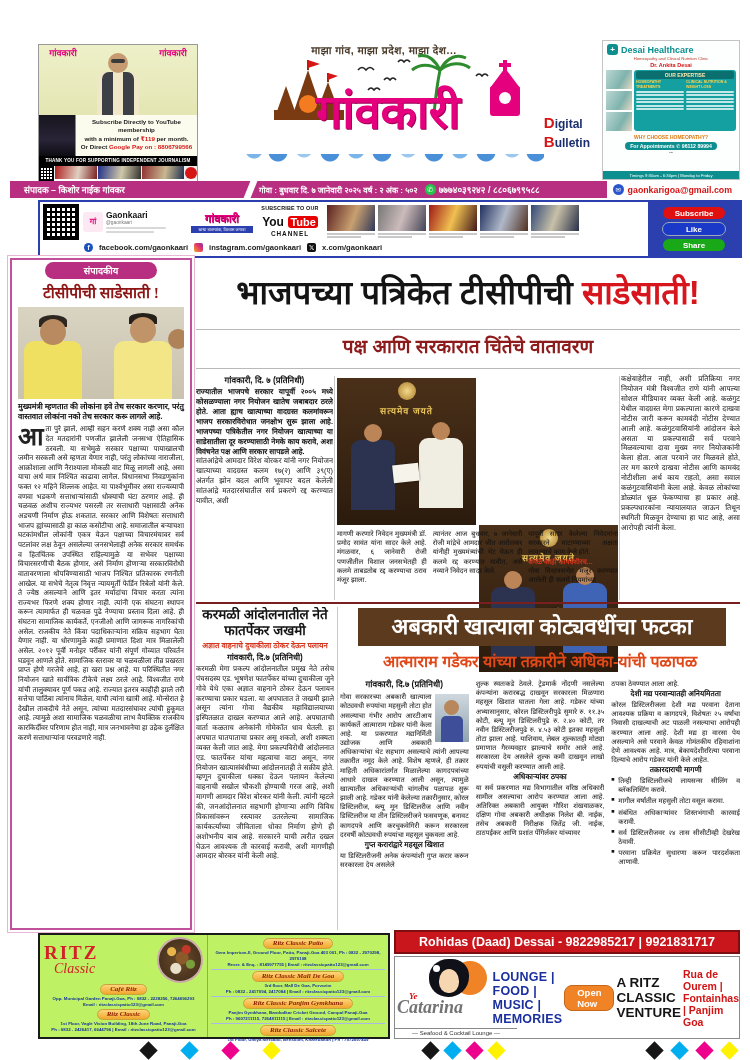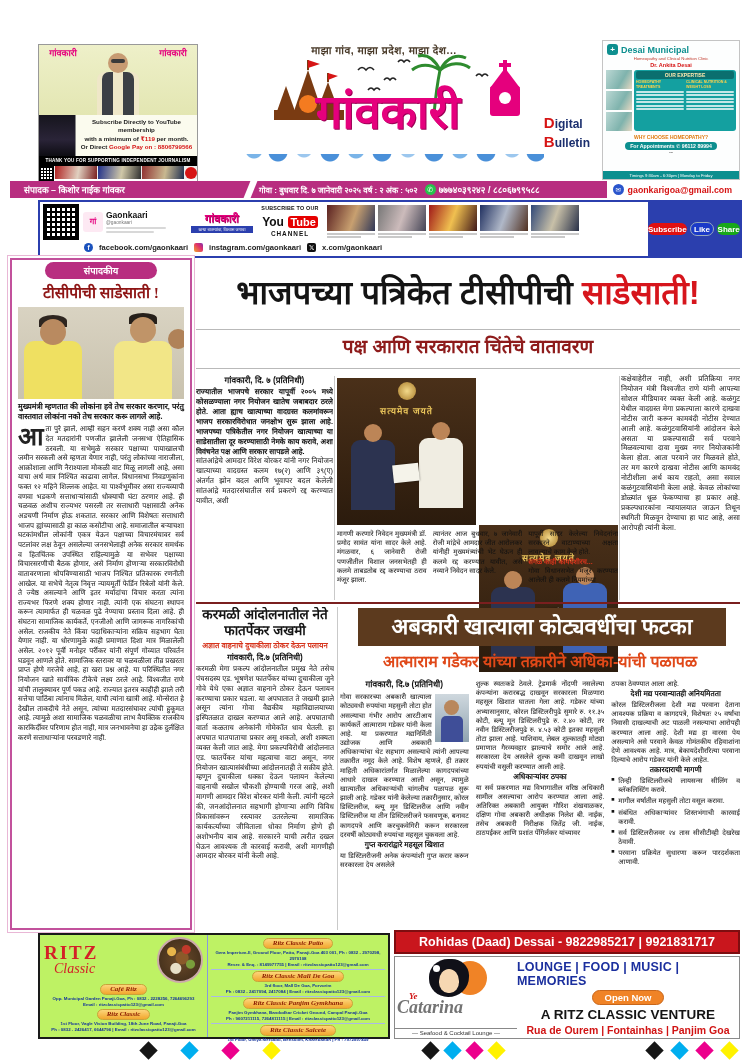--- a/index.html
+++ b/index.html
@@ -110,21 +110,21 @@
   .thumb:nth-child(2) .th-img{background:linear-gradient(110deg,#777,#cbb 50%,#445);}
   .thumb:nth-child(3) .th-img{background:linear-gradient(110deg,#a01818,#f0c050 50%,#401818);}
   .thumb:nth-child(4) .th-img{background:linear-gradient(110deg,#203060,#b0b8c8 50%,#503020);}
   .thumb:nth-child(5) .th-img{background:linear-gradient(110deg,#304878,#c8c0a8 50%,#283048);}
   .th-bar{height:2px;background:#c9c9c9;margin-top:1.5px;}
   .handles{height:13px;display:flex;align-items:center;gap:6px;padding-left:44px;font-size:7.6px;font-weight:bold;color:#222;}
   .hic{width:9px;height:9px;border-radius:2px;color:#fff;font-size:6.5px;line-height:9px;text-align:center;font-weight:bold;}
   .hic.fb{background:#1b52bd;border-radius:50%;}
   .hic.ig{background:linear-gradient(45deg,#f2a52c,#e1306c 60%,#7b2fae);}
   .hic.xx{background:#111;}
-  .soc-right{width:92px;background:#2b3fae;display:flex;flex-direction:row;align-items:center;justify-content:center;gap:3px;}
+  .soc-right{width:92px;background:#2b3fae;display:flex;flex-direction:column;align-items:center;justify-content:center;gap:3px;}
   .pill{width:62px;text-align:center;border-radius:8px;color:#fff;font-size:8px;font-weight:bold;padding:1.5px 0;}
   .p-sub{background:#e01010;}
   .p-like{background:#1a39c8;border:1px solid #9ab;}
   .p-share{background:#18a818;}
 
   
   .editorial{left:10px;top:258px;width:182px;height:672px;border:2px solid #c2519c;box-shadow:0 0 0 2px #fff,0 0 0 3px #e9b7d6;padding:3px 6px;box-sizing:border-box;font-family:Liberation Serif, serif;}
   .ed-tag{margin:-1px auto 2px;width:112px;background:#b82e80;color:#fff;font-size:9.5px;font-weight:bold;text-align:center;border-radius:9px;padding:2px 0;}
   .ed-title{font-size:15.5px;font-weight:bold;color:#8e1515;text-align:center;margin:2px 0 4px;}
   .ed-photo{position:relative;height:92px;background:linear-gradient(#d9d3c2,#c9c2ae);overflow:hidden;}
@@ -207,21 +207,21 @@
      font-size:12.5px;font-weight:bold;text-align:center;line-height:20px;}
   .catarina{left:394px;top:956px;width:346px;height:83px;border:1px solid #8a8a8a;box-sizing:border-box;display:flex;background:#fff;}
   .c-logo{width:122px;position:relative;}
   .c-orange{position:absolute;left:58px;top:4px;width:34px;height:34px;border-radius:50%;background:#f08326;}
   .c-hair{position:absolute;left:34px;top:2px;width:40px;height:38px;border-radius:50% 45% 55% 50%;background:#101018;}
   .c-face{position:absolute;left:44px;top:12px;width:20px;height:24px;border-radius:50% 50% 45% 45%;background:#f6d7b2;}
   .c-flower{position:absolute;left:38px;top:8px;width:7px;height:7px;border-radius:50%;background:#fff;}
   .c-ye{position:absolute;left:14px;top:34px;color:#d11414;font-family:"Liberation Serif","DejaVu Serif",serif;font-style:italic;font-weight:bold;font-size:9px;}
   .c-name{position:absolute;left:2px;top:40px;width:120px;font-family:"Liberation Serif","DejaVu Serif",serif;font-style:italic;font-weight:bold;font-size:18px;color:#737373;}
   .c-tagline{position:absolute;left:0;bottom:2px;width:122px;text-align:center;font-size:6px;color:#333;border-top:1px solid #888;padding-top:1px;}
-  .c-right{flex:1;display:flex;flex-direction:column;align-items:center;justify-content:center;gap:2px;}
+  .c-right{flex:1;display:flex;flex-direction:row;align-items:center;justify-content:center;gap:2px;}
   .c-line1{color:#1b2f9e;font-weight:bold;font-size:12.5px;letter-spacing:.2px;}
   .c-open{background:#f08326;color:#fff;font-weight:bold;font-size:9.5px;border-radius:8px;padding:1px 12px;border:1px solid #c8661a;}
   .c-venture{color:#141414;font-weight:bold;font-size:13.5px;}
   .c-loc{color:#d11414;font-weight:bold;font-size:10.5px;}
   .dia-g{display:flex;}
   .dia{width:13px;height:13px;transform:rotate(45deg);}
   .d-k{background:#161616;} .d-c{background:#00aeef;} .d-m{background:#ec008c;} .d-y{background:#fff200;}
 </style>
 </head>
 <body>
@@ -300,21 +300,21 @@
     <div class="waves"></div>
     <div class="digital">
       <div><b>D</b><span>igital</span></div>
       <div><b>B</b><span>ulletin</span></div>
     </div>
   </div>
 
   <div class="abs desai">
     <div class="d-head">
       <div class="d-cross">+</div>
-      <div class="d-name">Desai Municipal</div>
+      <div class="d-name">Desai Healthcare</div>
     </div>
     <div class="d-subt">Homeopathy and Clinical Nutrition Clinic</div>
     <div class="d-doc">Dr. Ankita Desai</div>
     <div class="d-mid">
       <div class="d-pics">
         <div class="d-pic"></div>
         <div class="d-pic"></div>
         <div class="d-pic"></div>
       </div>
       <div class="d-exp">

